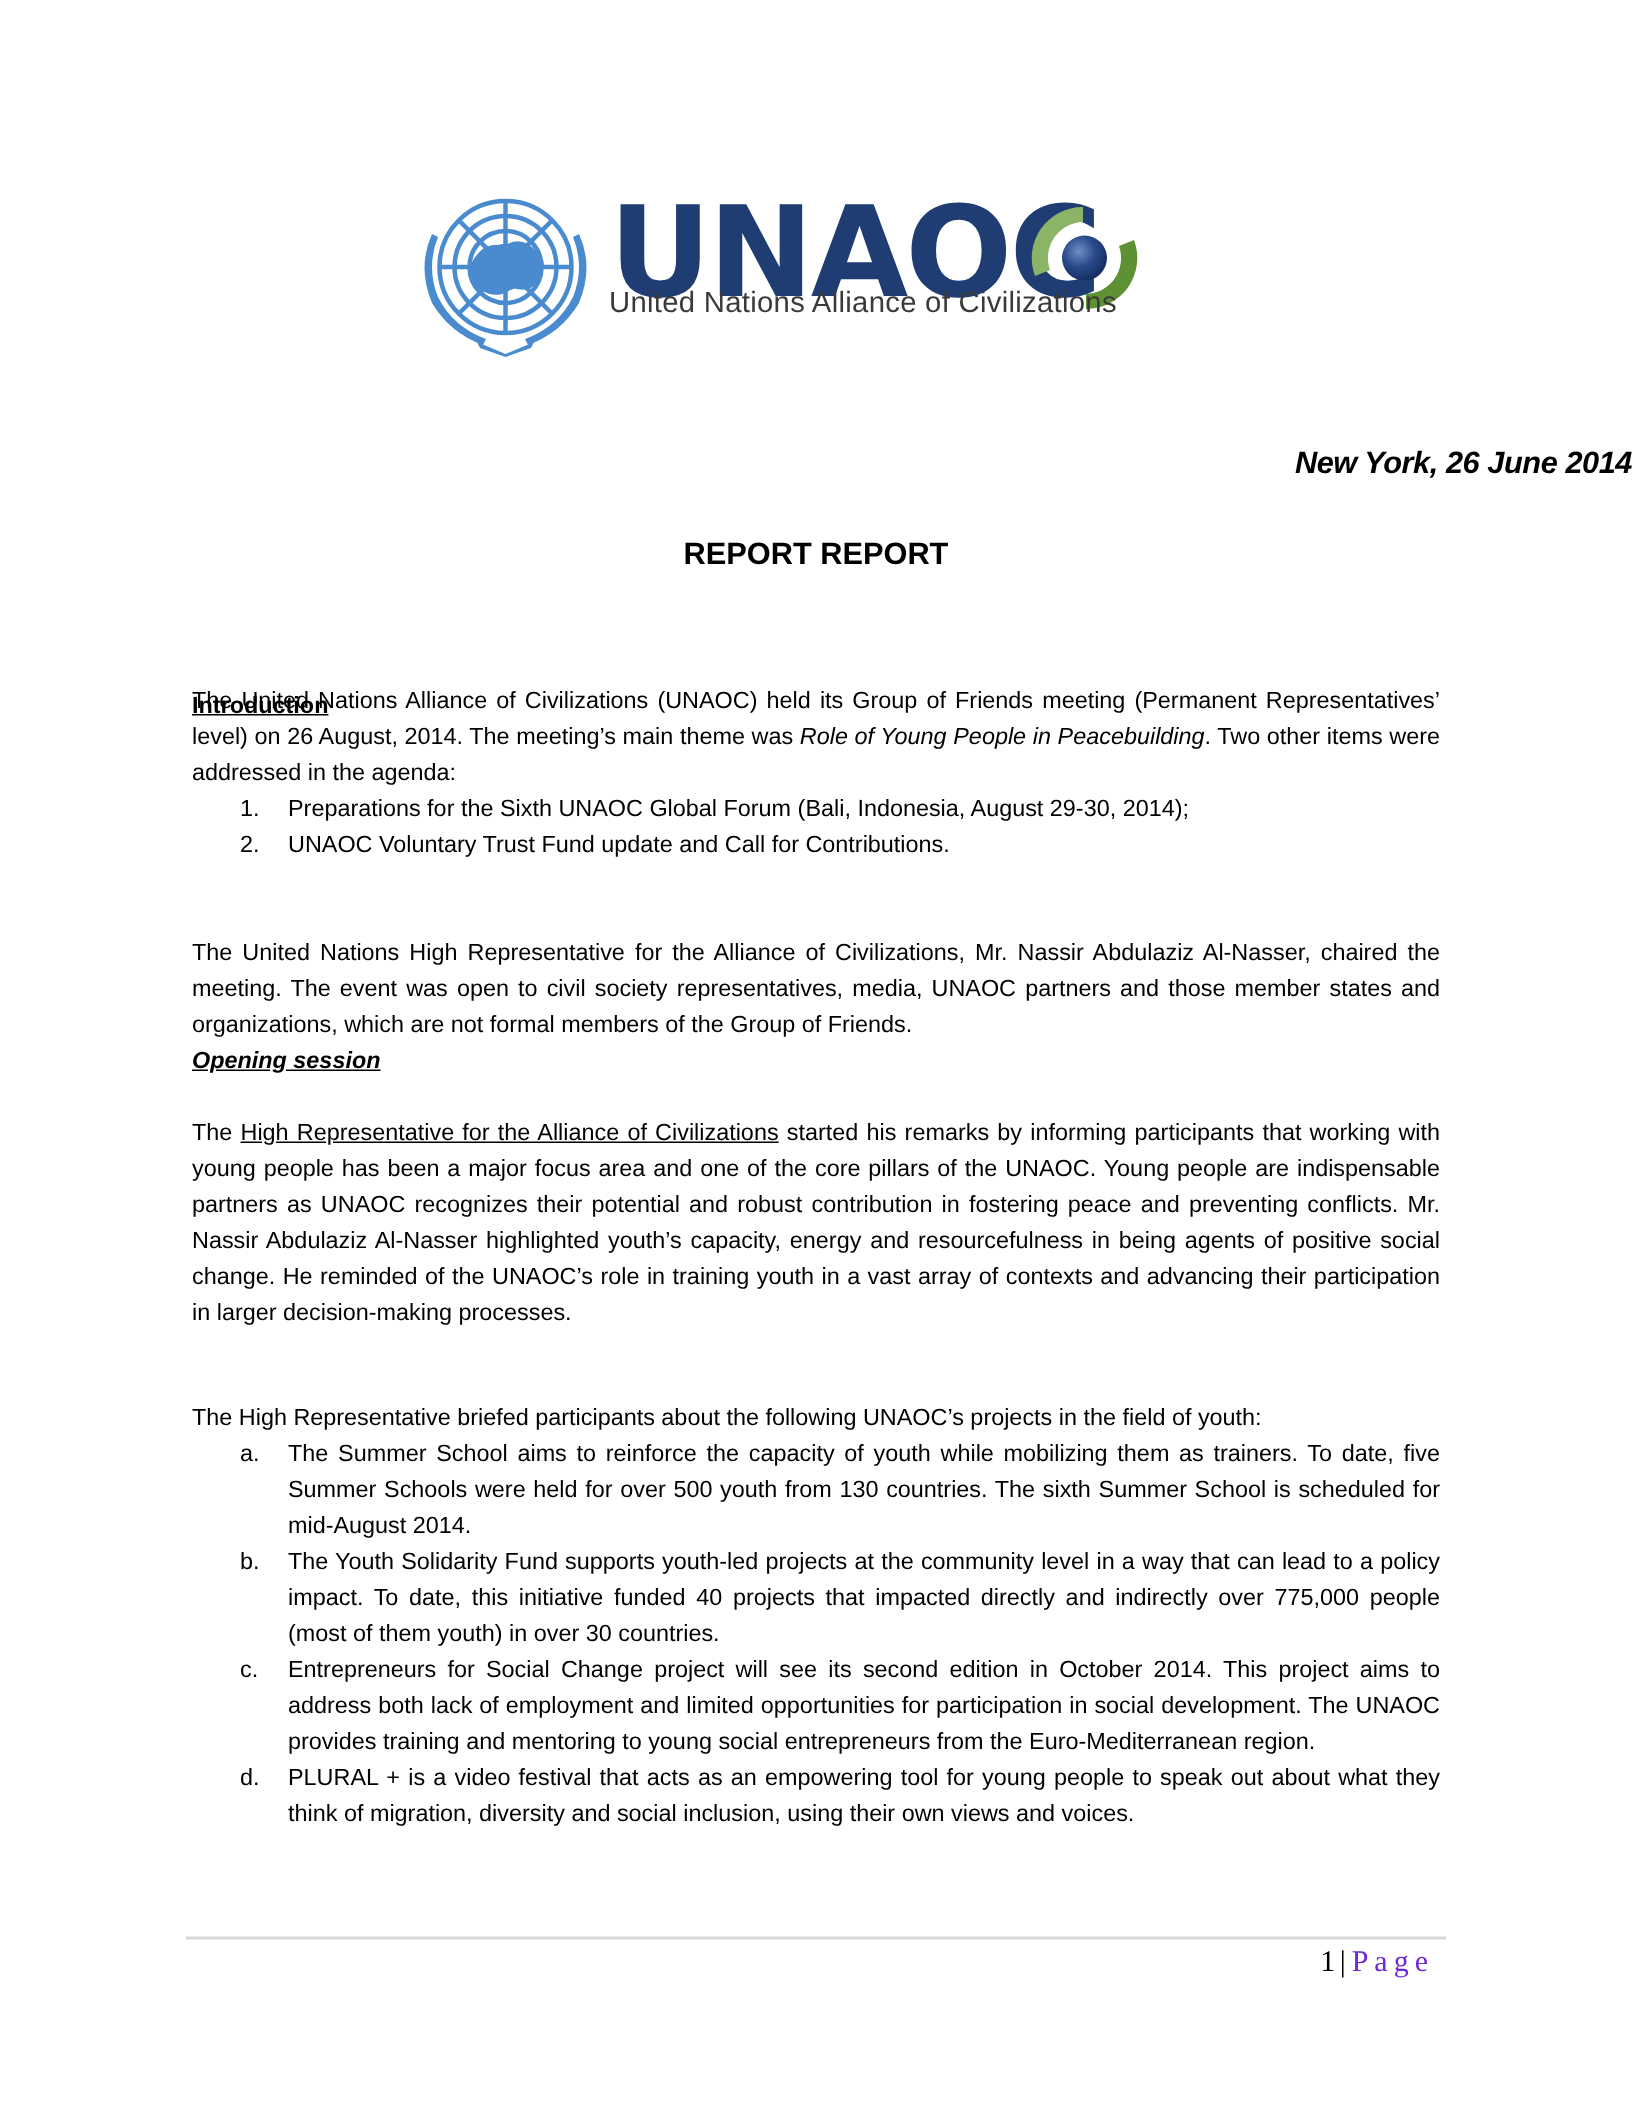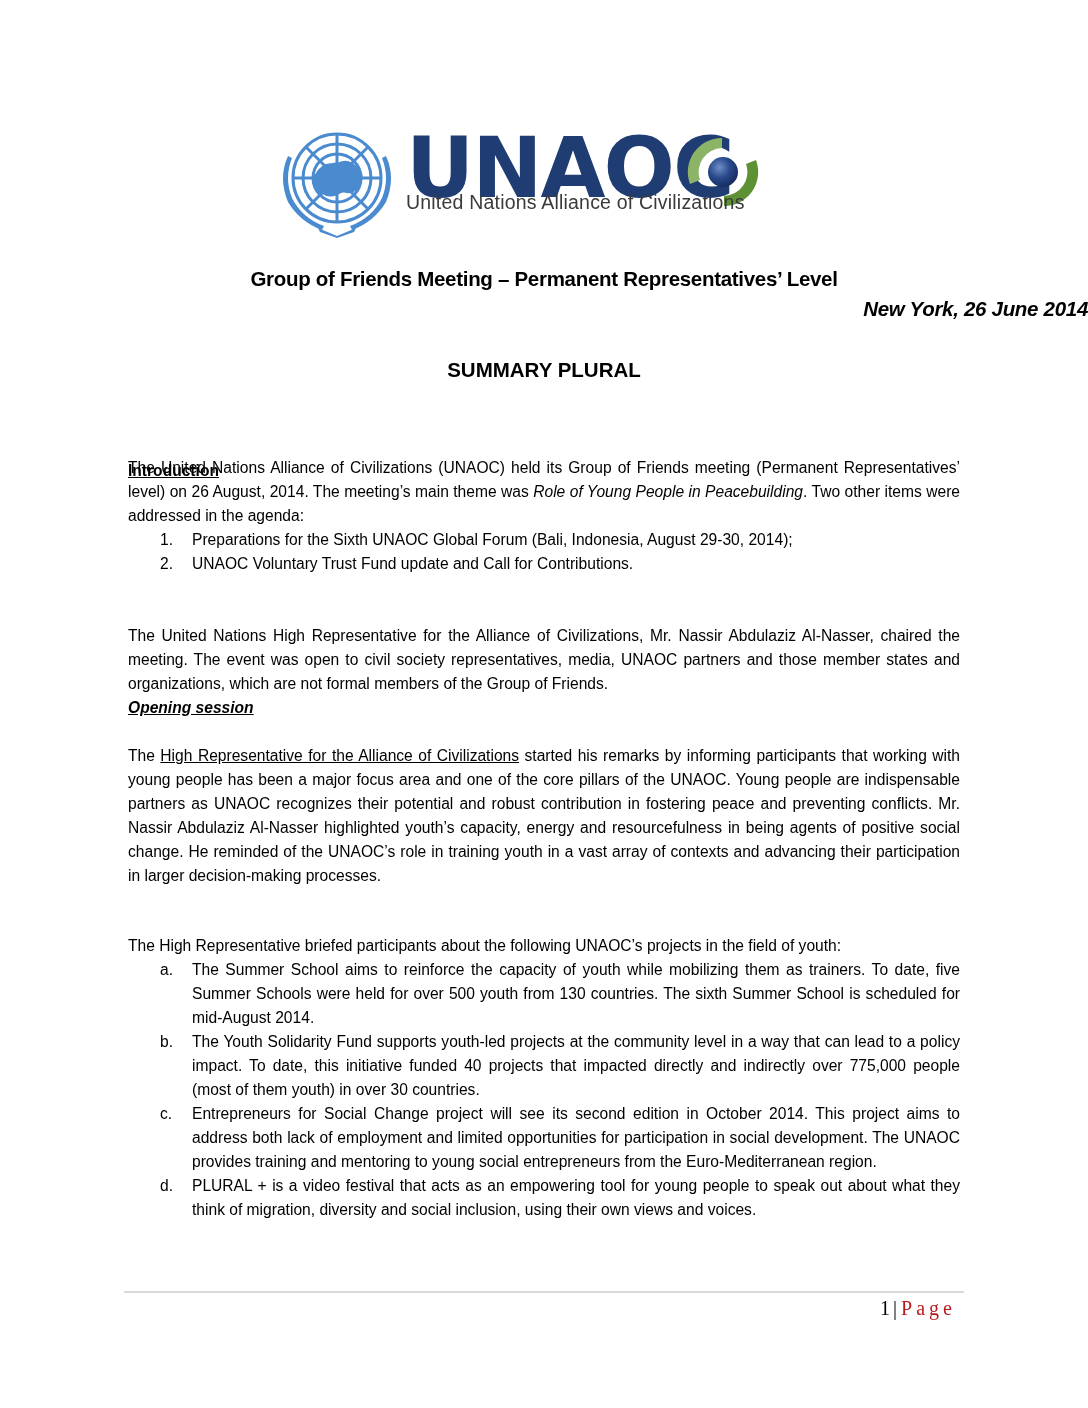--- a/index.html
+++ b/index.html
@@ -29,21 +29,21 @@
     .list li { position: relative; padding-left: 64px; text-align: justify; }
     .list li .marker { position: absolute; left: 32px; top: 0; }
     .u { text-decoration: underline; }
     .i { font-style: italic; }
 
     .footer-rule { position: absolute; left: 124px; top: 1291px; width: 840px; height: 2px; background: #d9d9d9; }
     .footer-page { position: absolute; right: 132px; top: 1296px; font-family: "Liberation Serif", serif;
       font-size: 20px; line-height: 24px; white-space: nowrap; }
     .footer-page .num { color: #000; }
     .footer-page .bar { color: #000; margin: 0 4px 0 3px; }
-    .footer-page .lbl { color: #b91c1c; letter-spacing: 4px; }
+    .footer-page .lbl { color: #6d28d9; letter-spacing: 4px; }
   </style>
 </head>
 <body>
 
 <div class="page">
 
   <div class="logo">
     <svg width="126" height="112" viewBox="0 0 126 112">
       <g fill="none" stroke="#4a8bd0" stroke-width="3">
         <circle cx="63" cy="52" r="44"></circle>
@@ -73,23 +73,22 @@
           </radialGradient>
         </defs>
         <path d="M44 6 A34 34 0 0 0 12 52 L22 48 A24 24 0 0 1 44 16 Z" fill="#8bb466"></path>
         <path d="M46 74 A34 34 0 0 0 78 28 L68 32 A24 24 0 0 1 46 64 Z" fill="#5e9134"></path>
         <circle cx="45" cy="40" r="15" fill="url(#sph)"></circle>
       </svg>
     </div>
     <div class="logo-sub">United Nations Alliance of Civilizations</div>
   </div>
 
-  <div class="title">Group of Friends Meeting – Permanent Representatives’ Level</div>
   <div class="subtitle">New York, 26 June 2014</div>
-  <div class="report">SUMMARY PLURAL</div>
+  <div class="report">REPORT REPORT</div>
 
   <div class="content" style="top:431px;margin-top:28px;">
     <div class="heading">Introduction</div>
   </div>
 
   <div class="content" style="top:456px;">
     <p><span>The United Nations Alliance of Civilizations (UNAOC) held its Group of Friends meeting (Permanent Representatives’ level) on 26 August, 2014. The meeting’s main theme was </span><span class="i">Role of Young People in Peacebuilding</span><span>. Two other items were addressed in the agenda:</span></p>
     <ul class="list">
       <li><span class="marker">1.</span><span>Preparations for the Sixth UNAOC Global Forum (Bali, Indonesia, August 29-30, 2014);</span></li>
       <li><span class="marker">2.</span><span>UNAOC Voluntary Trust Fund update and Call for Contributions.</span></li>

